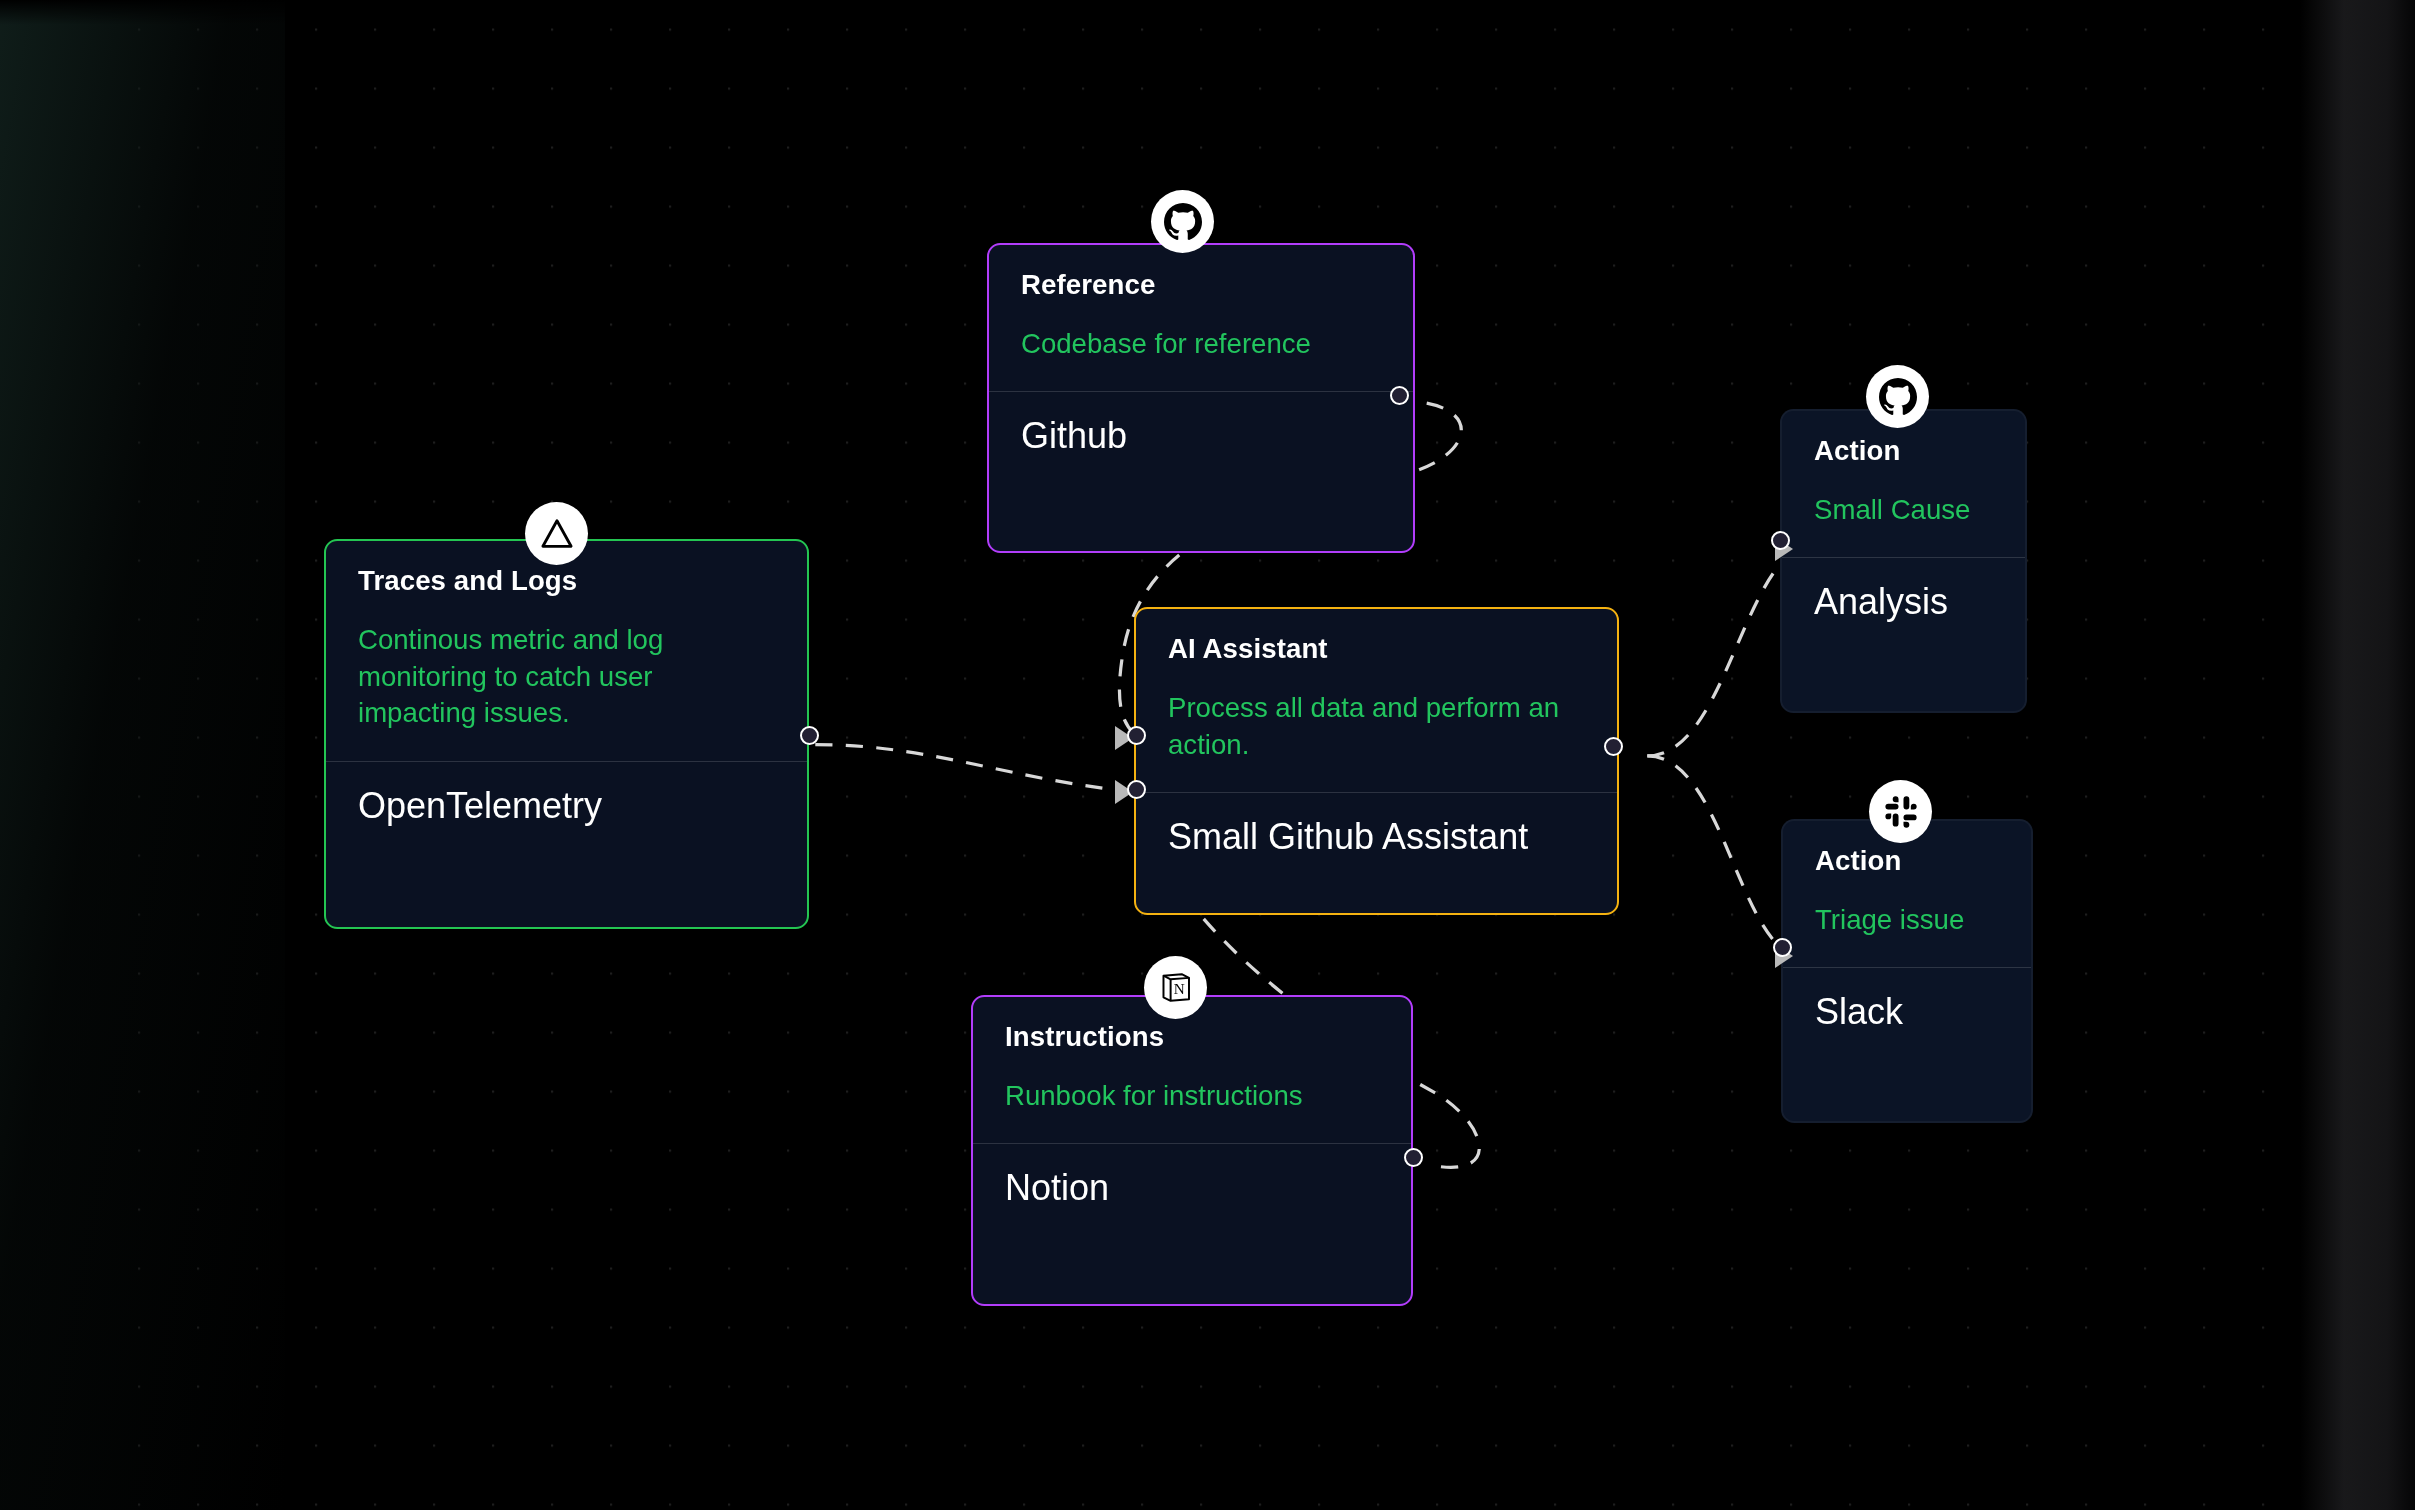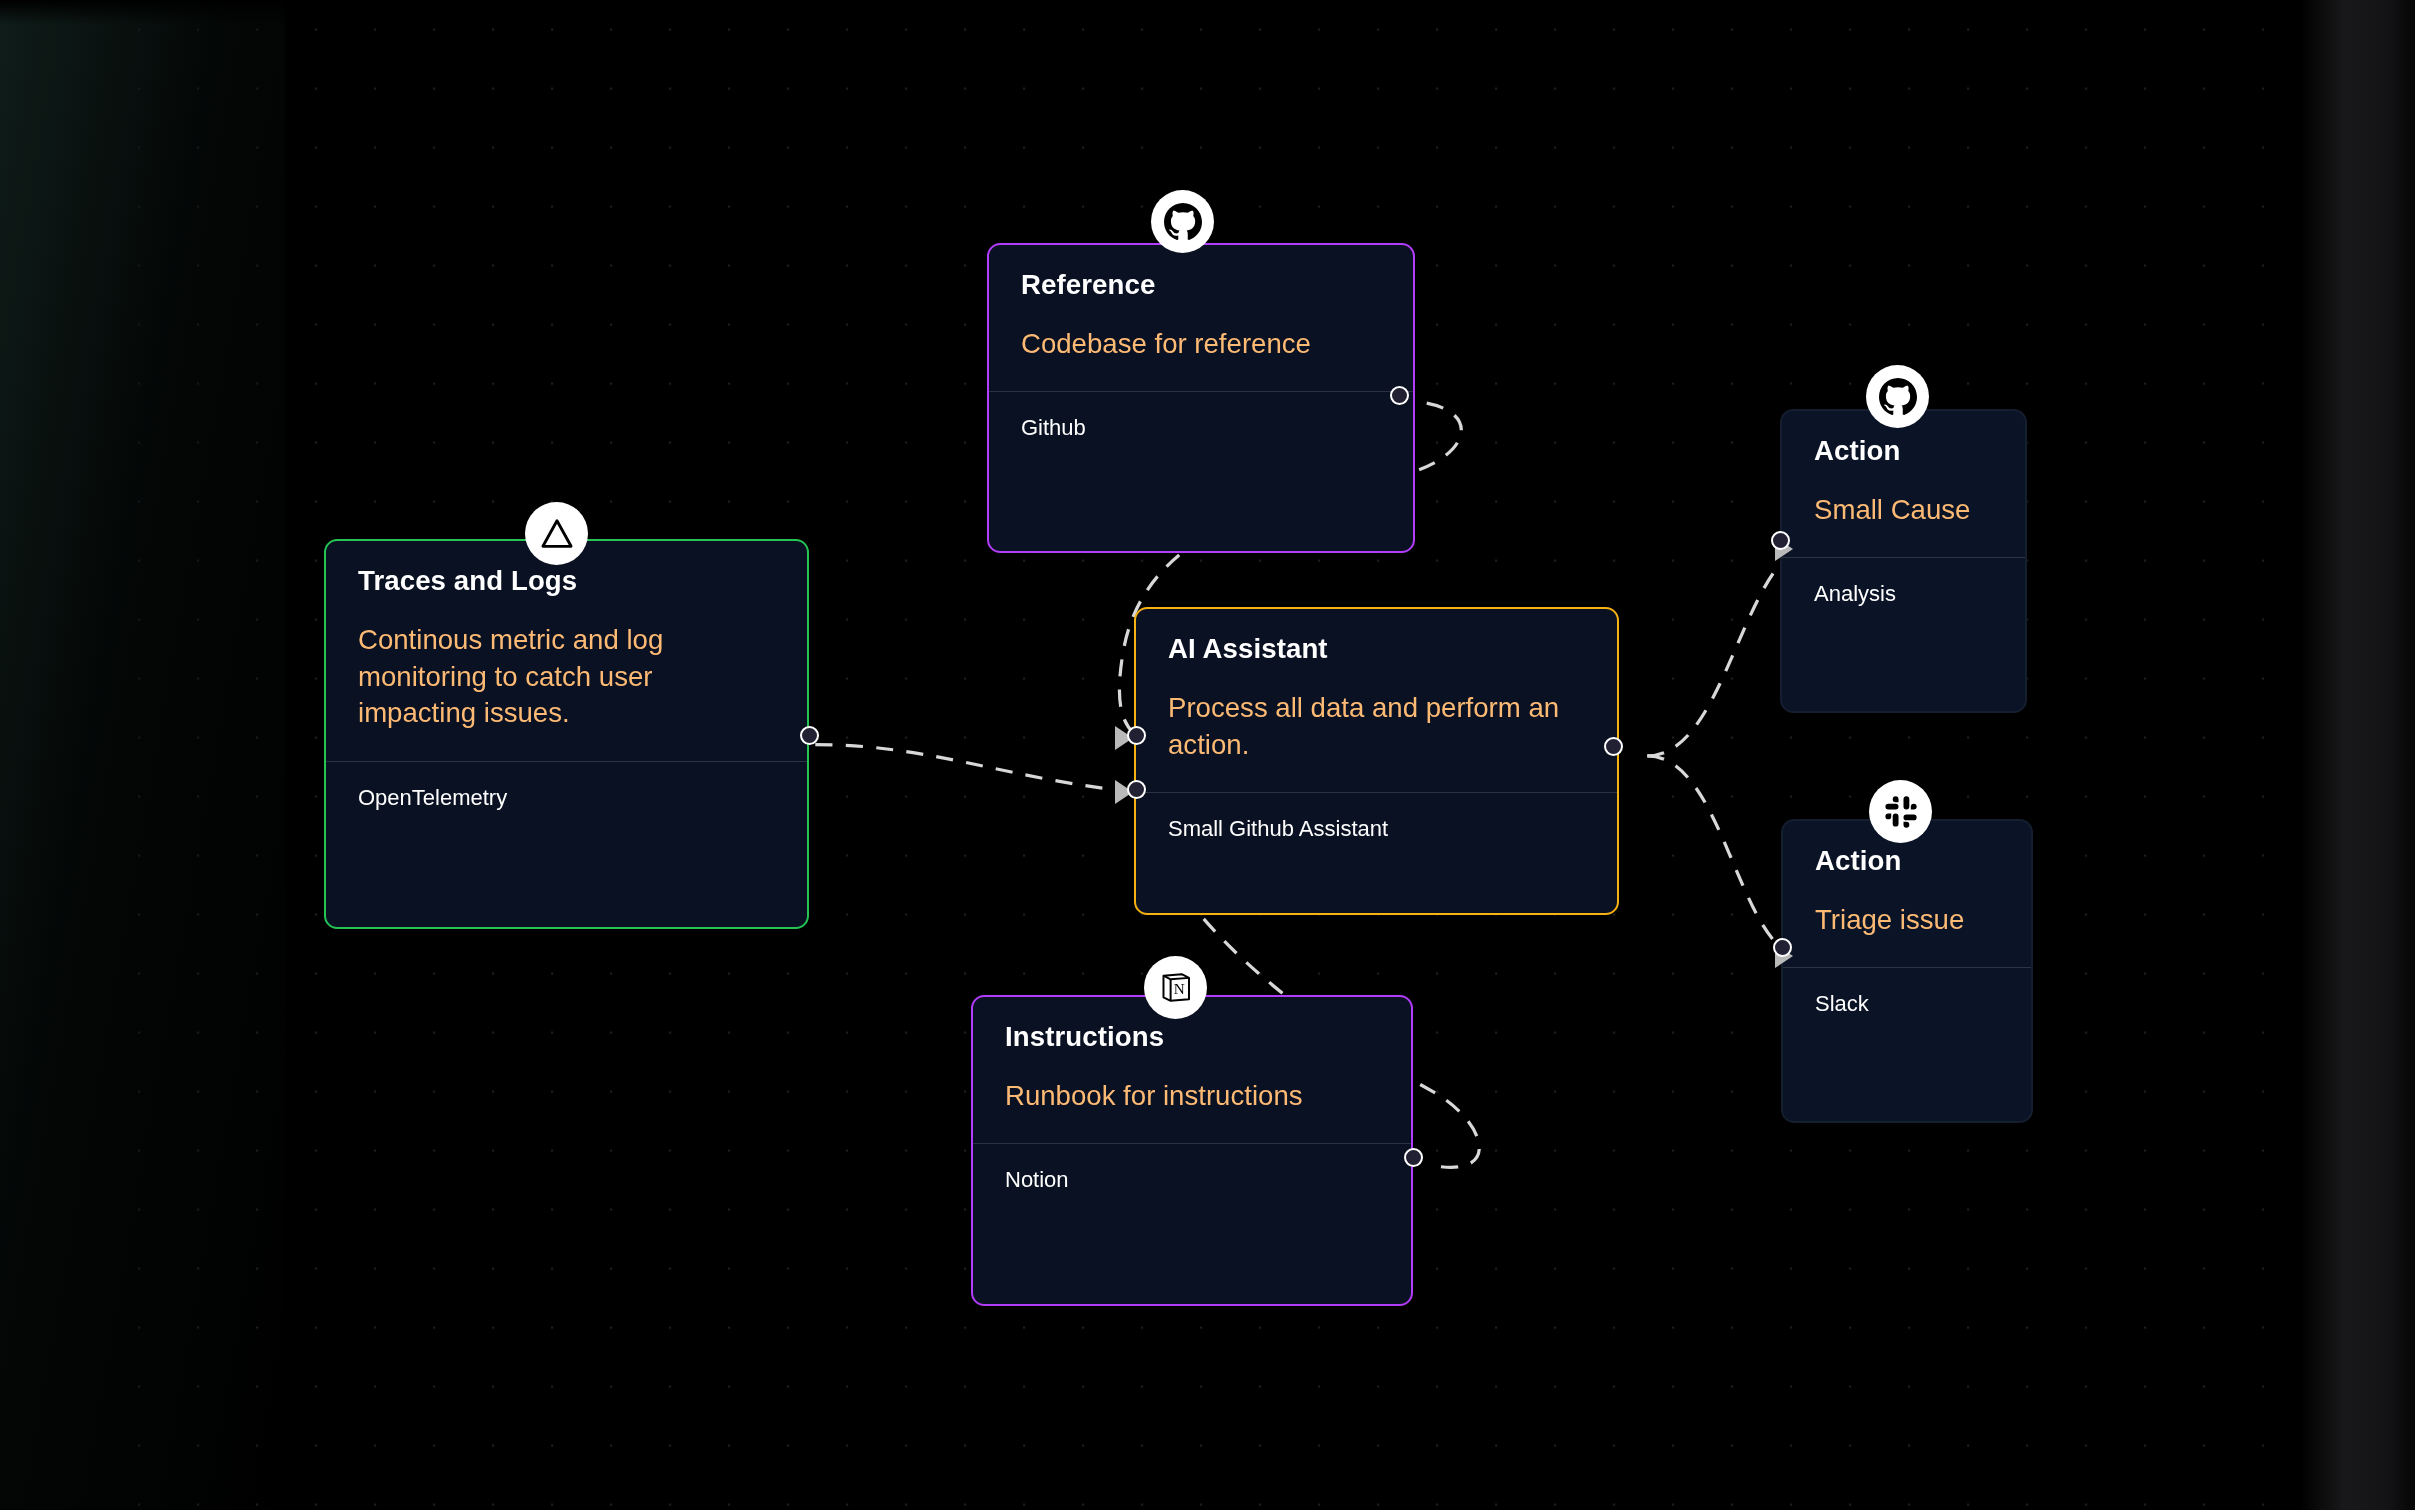--- a/index.html
+++ b/index.html
@@ -99,30 +99,30 @@
     font-size: 27.6px;
     font-weight: 700;
     letter-spacing: 0.1px;
     line-height: 1.2;
   }
   .node-body {
     padding: 25px 32px 28.5px 32px;
     font-size: 27.6px;
     font-weight: 400;
     line-height: 1.33;
-    color: #fdba74;
+    color: #22c55e;
   }
   .node-divider {
     height: 1px;
     background: rgba(255,255,255,0.14);
     margin: 0;
   }
   .node-foot {
     padding: 23px 32px 23px 32px;
-    font-size: 22px;
+    font-size: 36px;
     font-weight: 400;
     color: #ffffff;
   }
 
   
   .accent-green  { border-color: #24c552; }
   .accent-purple { border-color: #b23dfb; }
   .accent-amber  { border-color: #f5b211; }
 
   

